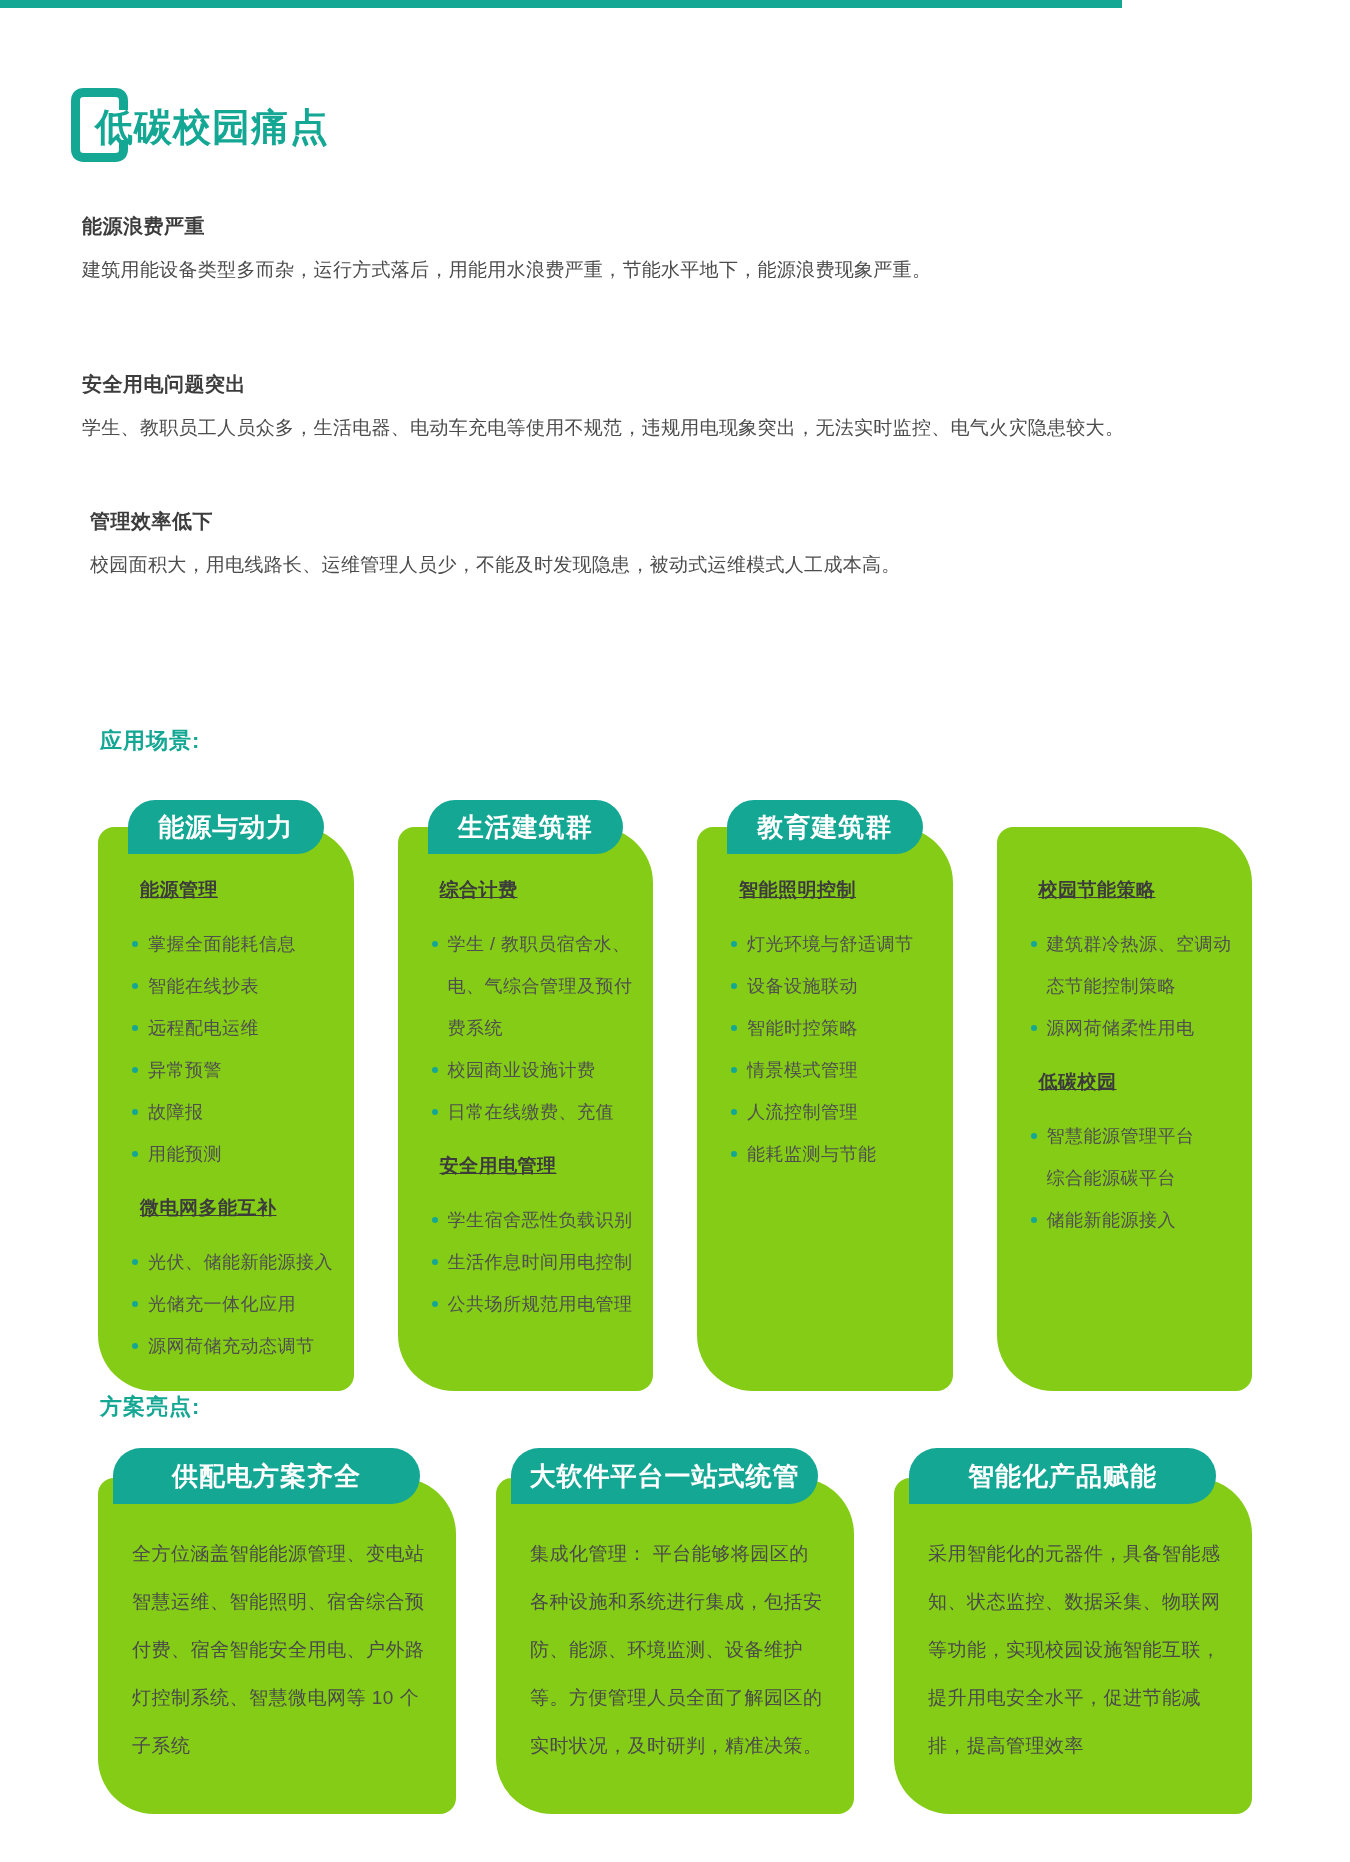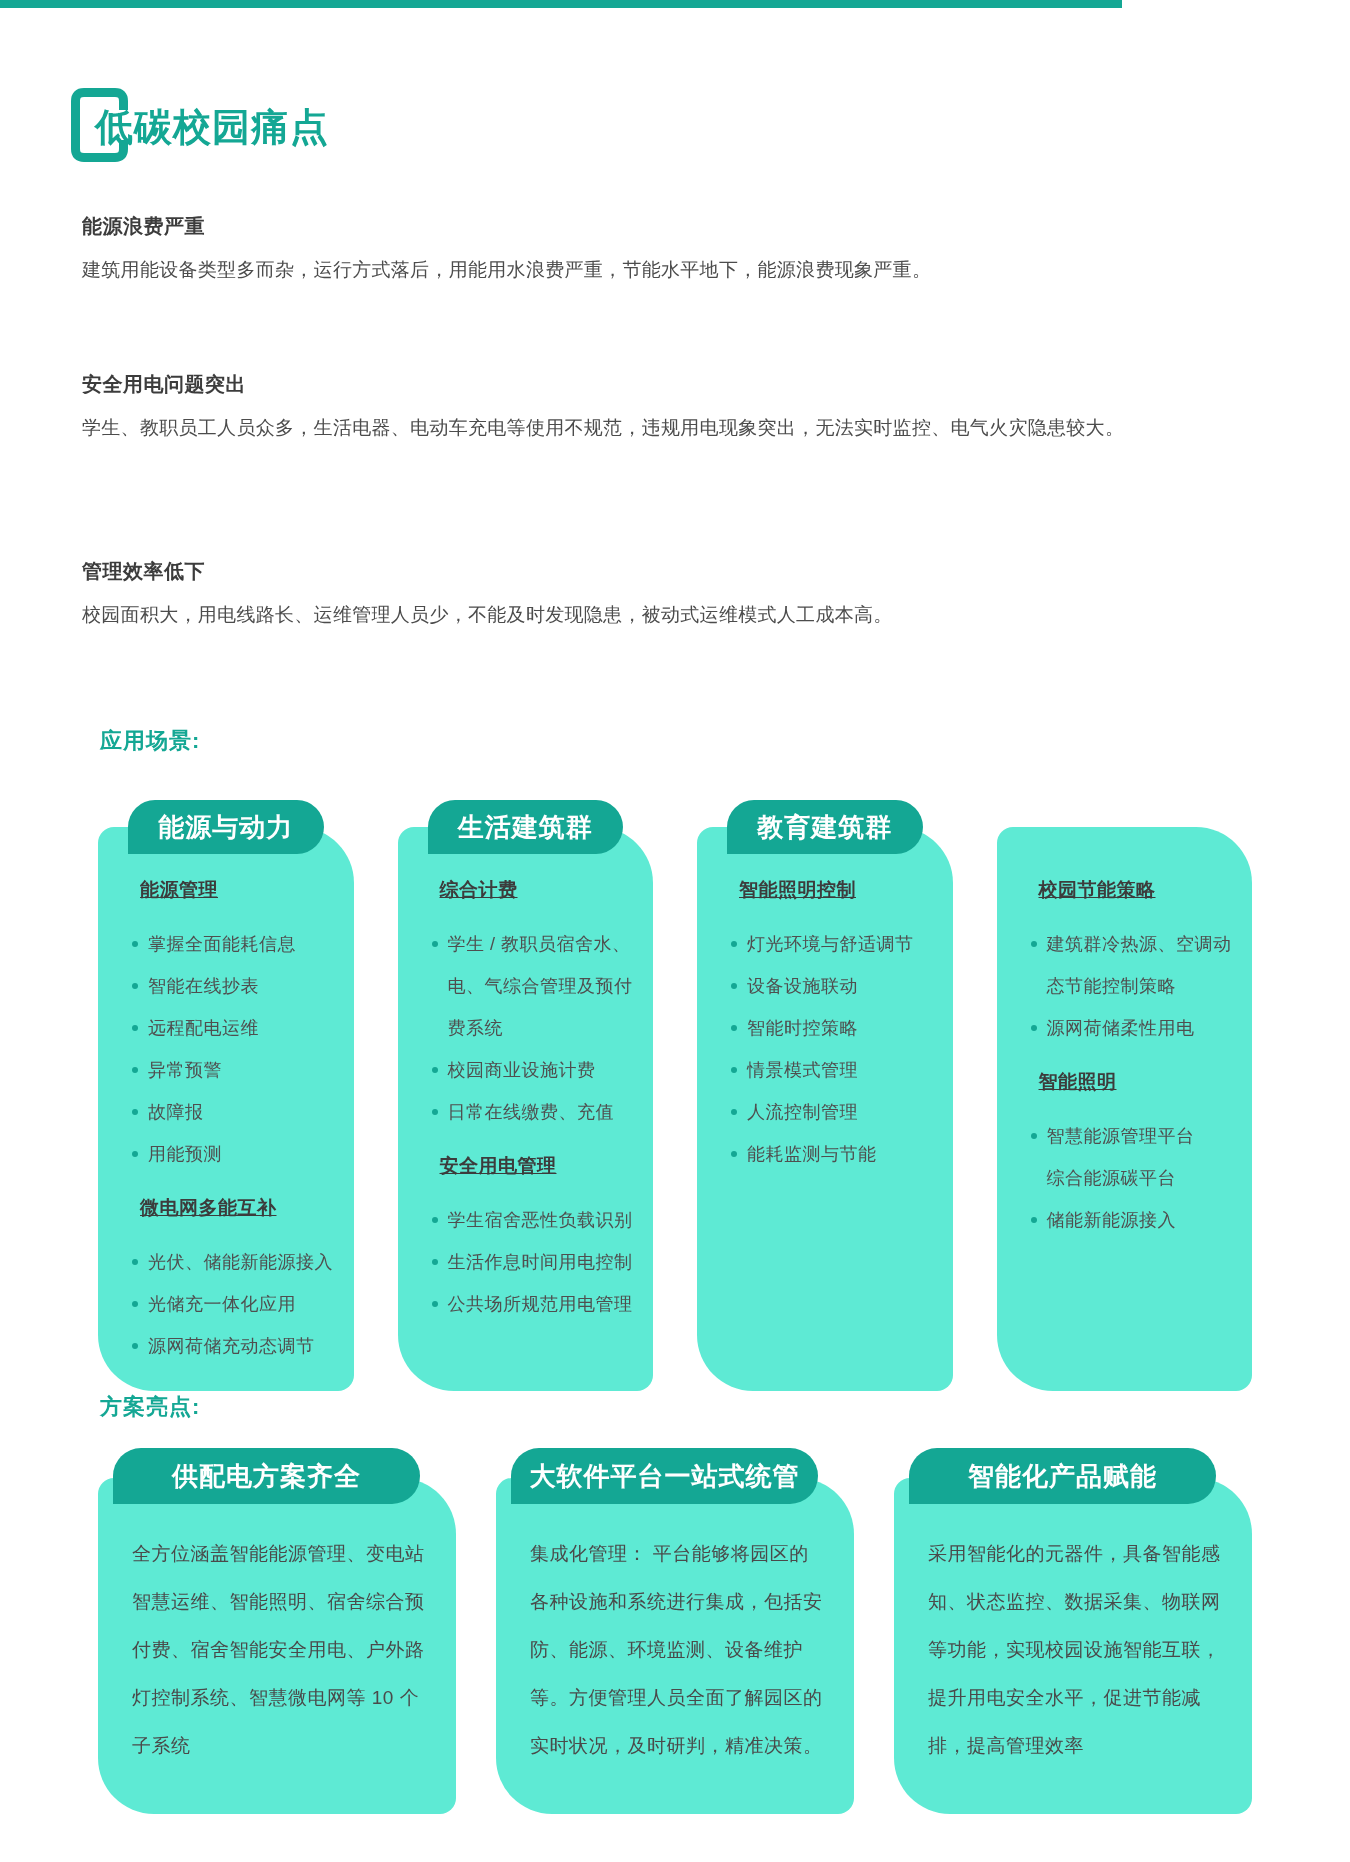--- a/index.html
+++ b/index.html
@@ -23,36 +23,36 @@
     margin:0;white-space:nowrap;
     font-size:38px;font-weight:800;letter-spacing:1px;
     color:#14A794;
   }
   
   .pain{position:absolute;left:82px;width:1210px;}
   .pain h3{margin:0;font-size:20px;font-weight:700;color:#3C3C3C;letter-spacing:.5px;}
   .pain p{margin:16px 0 0 0;font-size:19px;color:#4C4C4C;letter-spacing:.3px;line-height:28px;}
   #pain-0{top:213px;}
   #pain-1{top:371px;}
-  #pain-2{top:558px;}
+  #pain-2{top:508px;margin-left:8px;}
   
   .section-label{
     position:absolute;left:100px;margin:0;
     font-size:22px;font-weight:700;color:#14A794;letter-spacing:1px;
   }
   #scenarios-label{top:726px;}
   #highlights-label{top:1392px;}
   
   .scenario-row{
     position:absolute;top:800px;left:98px;width:1154px;
     display:grid;grid-template-columns:repeat(4,1fr);gap:44px;
   }
   .card{
     position:relative;
-    background:#5eead4;
+    background:#84cc16;
     border-radius:16px 56px 16px 56px;
     margin-top:27px;
   }
   .scenario-card{min-height:418px;box-sizing:border-box;padding:30px 16px 24px 30px;}
   .card-pill{
     position:absolute;top:-27px;left:30px;right:30px;height:54px;
     background:#14A794;border-radius:28px 28px 28px 0;
     display:flex;align-items:center;justify-content:center;
     color:#ffffff;font-size:26px;font-weight:700;letter-spacing:1px;
     white-space:nowrap;
@@ -162,21 +162,21 @@
         <li><span>能耗监测与节能</span></li>
       </ul>
     </div>
 
     <div class="card scenario-card">
       <h4 class="group-heading">校园节能策略</h4>
       <ul class="card-list">
         <li><span>建筑群冷热源、空调动态节能控制策略</span></li>
         <li><span>源网荷储柔性用电</span></li>
       </ul>
-      <h4 class="group-heading second">智能照明</h4>
+      <h4 class="group-heading second">低碳校园</h4>
       <ul class="card-list">
         <li><span>智慧能源管理平台
 综合能源碳平台</span></li>
         <li><span>储能新能源接入</span></li>
       </ul>
     </div>
 
   </div>
 
   <h2 class="section-label" id="highlights-label">方案亮点:</h2>

